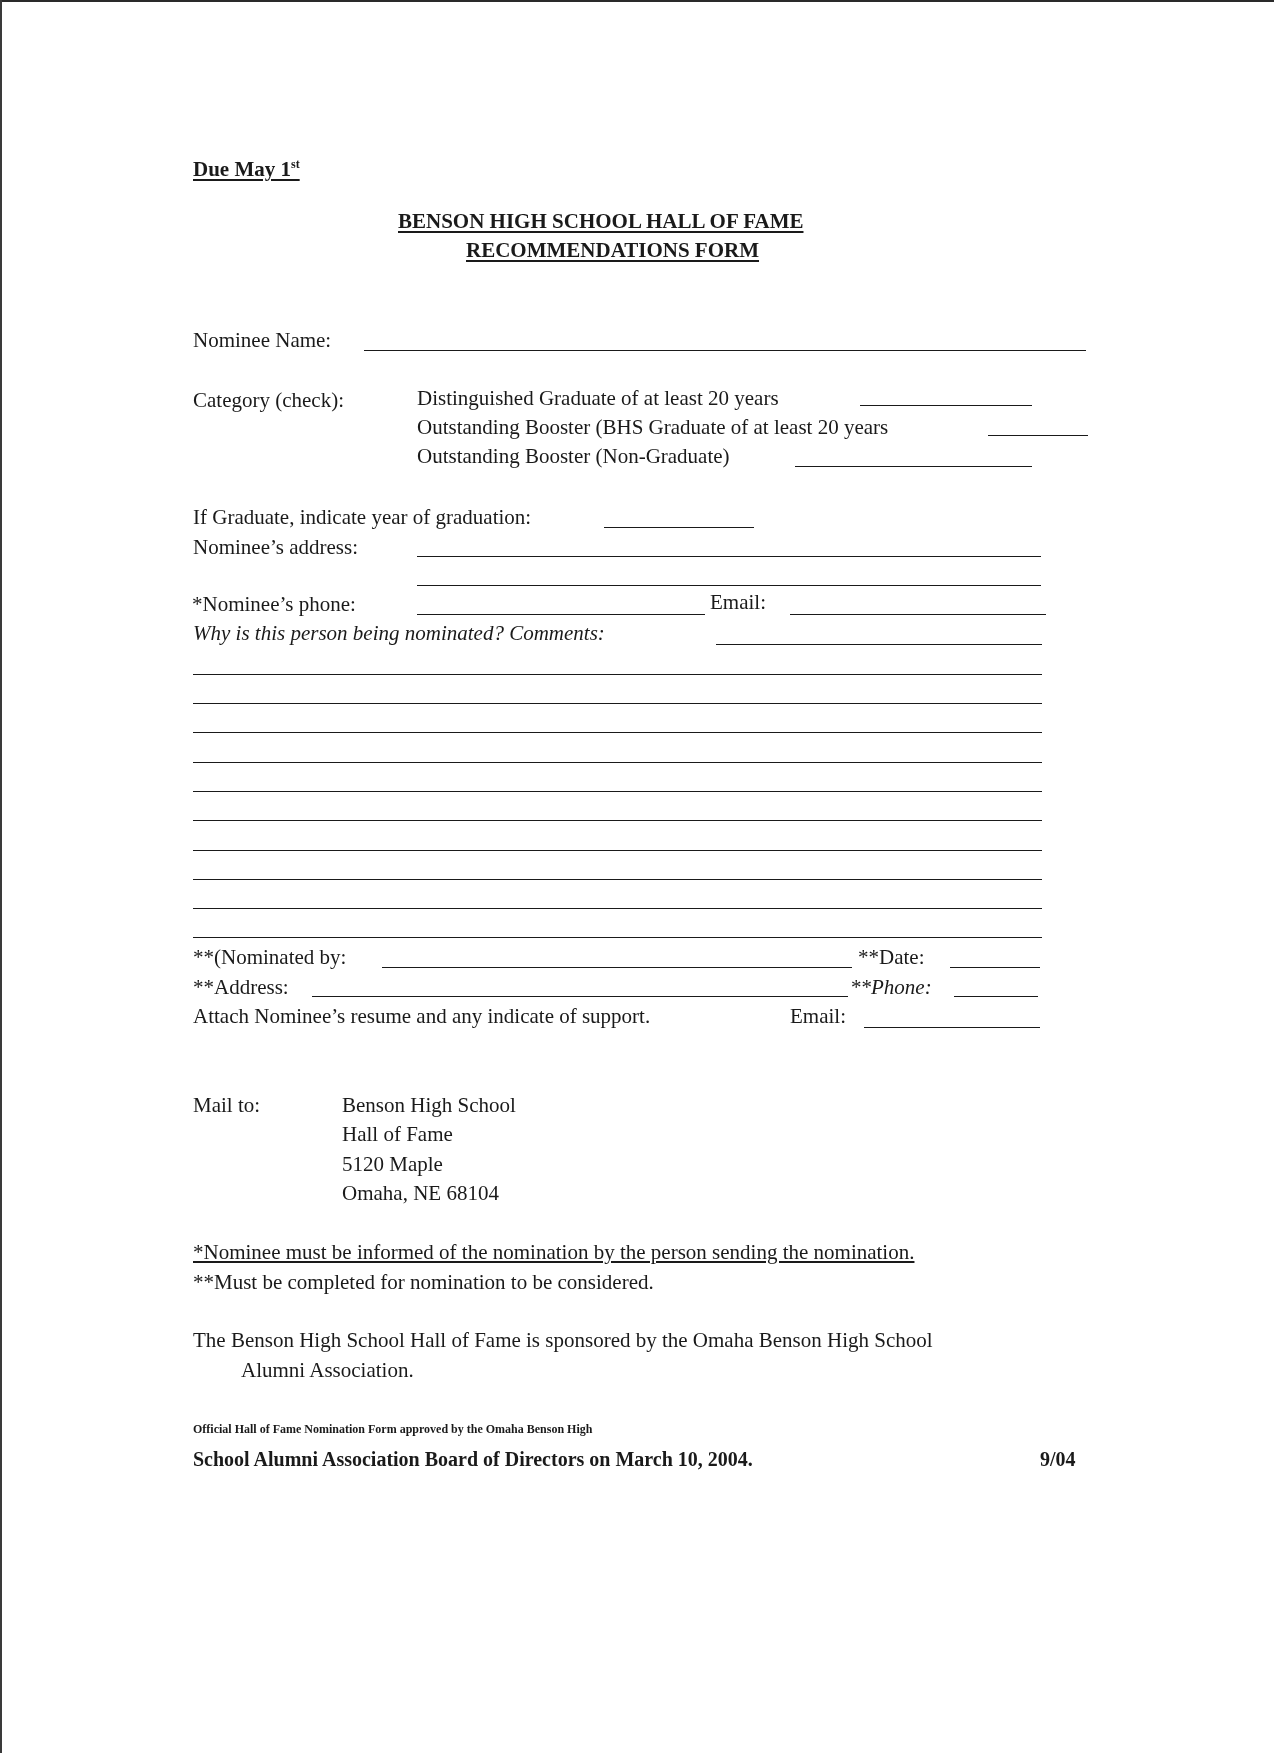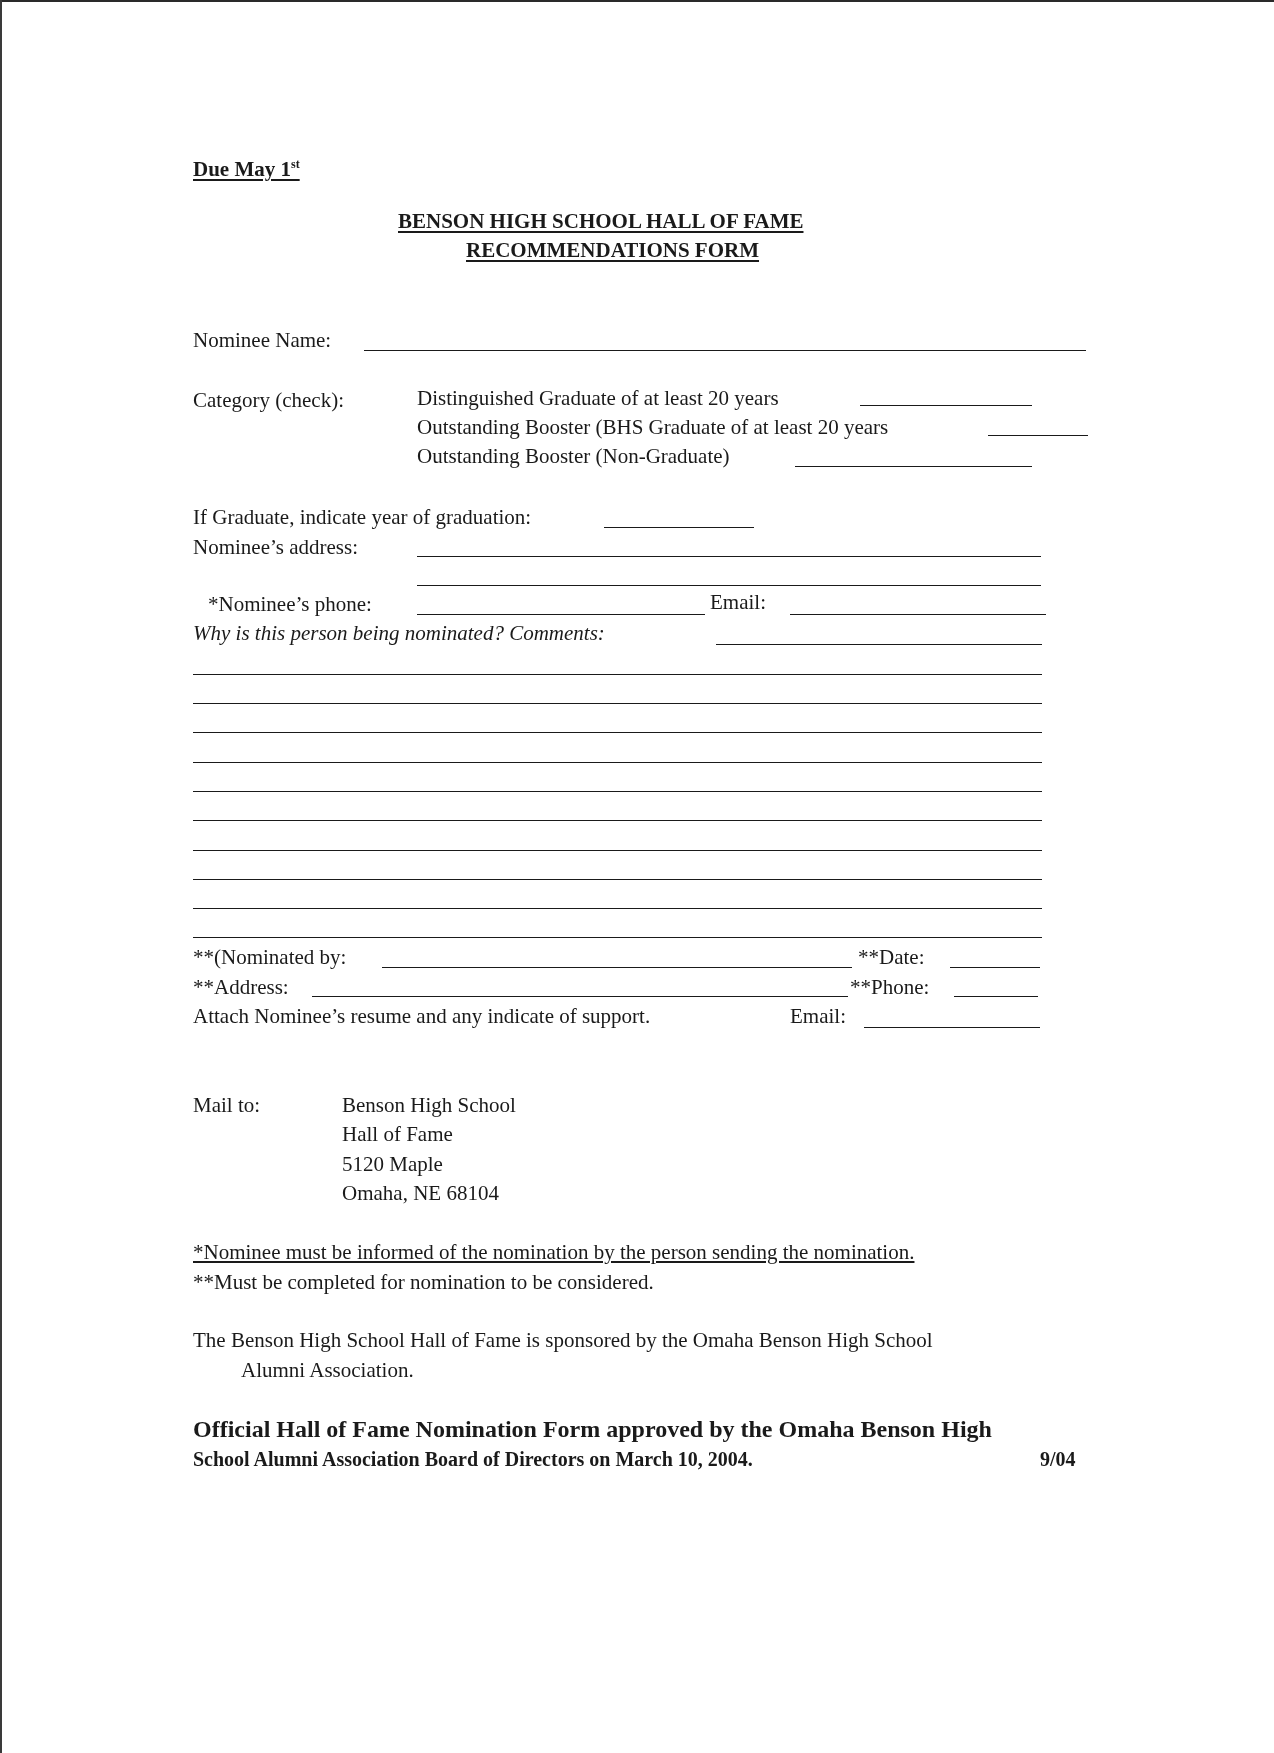--- a/index.html
+++ b/index.html
@@ -37,21 +37,21 @@
 <div class="line" style="left:988px; top:435px; width:100px;"></div>
 <div class="abs txt" style="left:417px; top:444px;">Outstanding Booster (Non-Graduate)</div>
 <div class="line" style="left:795px; top:466px; width:237px;"></div>
 
 <div class="abs txt" style="left:193px; top:505px;">If Graduate, indicate year of graduation:</div>
 <div class="line" style="left:604px; top:527px; width:150px;"></div>
 <div class="abs txt" style="left:193px; top:535px;">Nominee’s address:</div>
 <div class="line" style="left:417px; top:556px; width:624px;"></div>
 <div class="line" style="left:417px; top:585px; width:624px;"></div>
 
-<div class="abs txt" style="left:208px; top:592px;text-align:right;">*Nominee’s phone:</div>
+<div class="abs txt" style="left:192px; top:592px;text-align:right;">*Nominee’s phone:</div>
 <div class="line" style="left:417px; top:614px; width:288px;"></div>
 <div class="abs txt" style="left:710px; top:590px;">Email:</div>
 <div class="line" style="left:790px; top:614px; width:256px;"></div>
 
 <div class="abs txt" style="left:193px; top:621px;font-style:italic;">Why is this person being nominated?  Comments:</div>
 <div class="line" style="left:716px; top:644px; width:326px;"></div>
 <div class="line" style="left:193px; top:674px; width:849px;"></div>
 <div class="line" style="left:193px; top:703px; width:849px;"></div>
 <div class="line" style="left:193px; top:732px; width:849px;"></div>
 <div class="line" style="left:193px; top:762px; width:849px;"></div>
@@ -62,34 +62,34 @@
 <div class="line" style="left:193px; top:908px; width:849px;"></div>
 <div class="line" style="left:193px; top:937px; width:849px;"></div>
 
 <div class="abs txt" style="left:193px; top:945px;">**(Nominated by:</div>
 <div class="line" style="left:382px; top:967px; width:470px;"></div>
 <div class="abs txt" style="left:858px; top:945px;">**Date:</div>
 <div class="line" style="left:950px; top:967px; width:90px;"></div>
 
 <div class="abs txt" style="left:193px; top:975px;">**Address:</div>
 <div class="line" style="left:312px; top:996px; width:536px;"></div>
-<div class="abs txt" style="left:850px; top:975px;">**Phone:</div>
+<div class="abs txt" style="left:850px; top:975px;font-style:italic;">**Phone:</div>
 <div class="line" style="left:954px; top:996px; width:84px;"></div>
 
 <div class="abs txt" style="left:193px; top:1004px;">Attach Nominee’s resume and any indicate of support.</div>
 <div class="abs txt" style="left:790px; top:1004px;">Email:</div>
 <div class="line" style="left:864px; top:1027px; width:176px;"></div>
 
 <div class="abs txt" style="left:193px; top:1093px;">Mail to:</div>
 <div class="abs txt" style="left:342px; top:1093px;">Benson High School</div>
 <div class="abs txt" style="left:342px; top:1122px;">Hall of Fame</div>
 <div class="abs txt" style="left:342px; top:1152px;">5120 Maple</div>
 <div class="abs txt" style="left:342px; top:1181px;text-align:center;">Omaha, NE  68104</div>
 
 <div class="abs txt" style="left:193px; top:1240px;text-decoration:underline;">*Nominee must be informed of the nomination by the person sending the nomination.</div>
 <div class="abs txt" style="left:193px; top:1270px;">**Must be completed for nomination to be considered.</div>
 
 <div class="abs txt" style="left:193px; top:1328px;">The Benson High School Hall of Fame is sponsored by the Omaha Benson High School</div>
 <div class="abs txt" style="left:193px; top:1358px;margin-left:48px;">Alumni Association.</div>
 
-<div class="abs txt bold" style="left:193px; top:1417px; font-size:24px;">Official Hall of Fame Nomination Form approved by the Omaha Benson High</div>
+<div class="abs txt bold" style="left:193px; top:1417px; font-size:12px;">Official Hall of Fame Nomination Form approved by the Omaha Benson High</div>
 <div class="abs txt bold" style="left:193px; top:1447px; font-size:20px;">School Alumni Association Board of Directors on March 10, 2004.</div>
 <div class="abs txt bold" style="left:1040px; top:1447px; font-size:20px;">9/04</div>
 
 </body></html>

